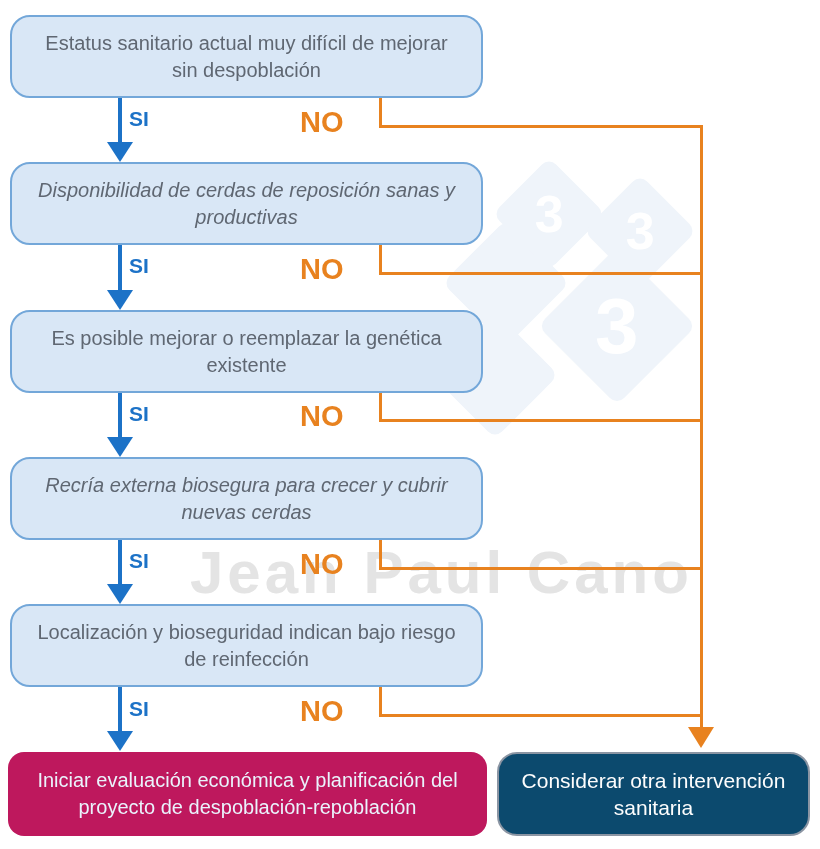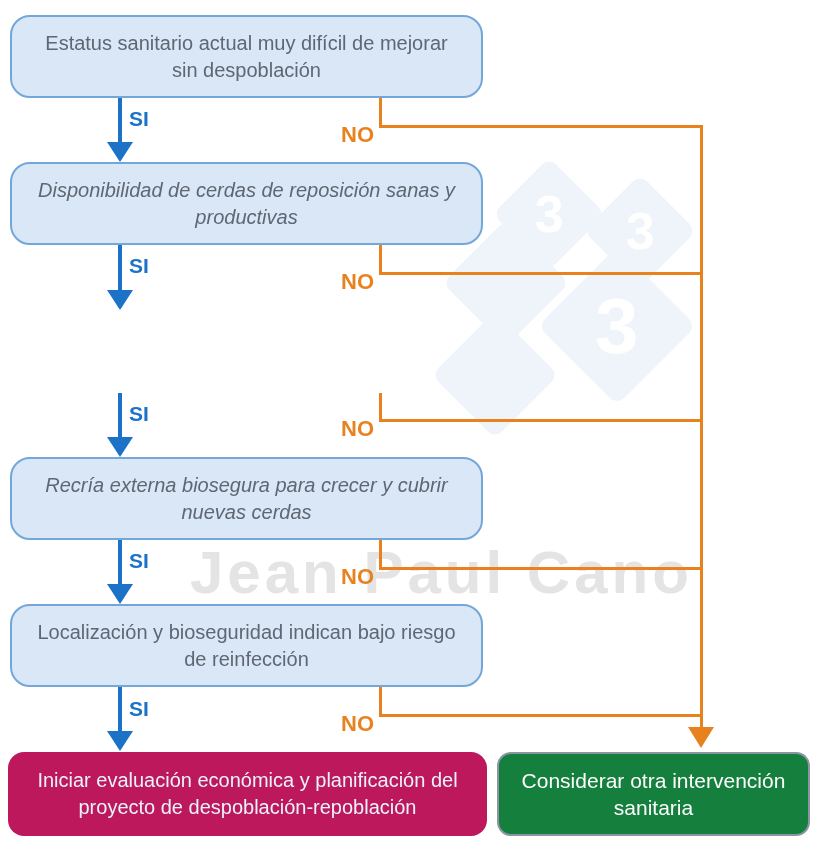--- a/index.html
+++ b/index.html
@@ -28,21 +28,21 @@
     padding:4px 18px;color:#5f6772;font-size:20px;line-height:1.32;z-index:3;
   }
   
   .yes-box{
     position:absolute;left:8px;top:752px;width:479px;height:84px;box-sizing:border-box;
     background:#be185d;border-radius:16px;display:flex;align-items:center;justify-content:center;
     text-align:center;color:#eaf3fc;font-size:20px;line-height:1.35;padding:4px 12px;z-index:3;
   }
   .no-box{
     position:absolute;left:497px;top:752px;width:313px;height:84px;box-sizing:border-box;
-    background:#15803d;border:2px solid #8b95a3;border-radius:14px;
+    background:#0c4a6e;border:2px solid #8b95a3;border-radius:20px;
     display:flex;align-items:center;justify-content:center;text-align:center;
     color:#fdfdfd;font-size:21px;line-height:1.3;padding:4px 14px;z-index:3;
   }
   
   .blue-line{position:absolute;left:118px;width:4px;background:#1c72c7;z-index:2;}
   .blue-head{
     position:absolute;left:107px;width:0;height:0;z-index:2;
     border-left:13px solid transparent;border-right:13px solid transparent;
     border-top:20px solid #1c72c7;
   }
@@ -50,22 +50,22 @@
   .org-h{position:absolute;height:3px;background:#e8821f;z-index:2;}
   .org-head{
     position:absolute;left:688px;top:727px;width:0;height:0;z-index:2;
     border-left:13px solid transparent;border-right:13px solid transparent;
     border-top:21px solid #e8821f;
   }
   .si-label{
     position:absolute;left:129px;color:#1c72c7;font-size:21px;font-weight:bold;z-index:2;
   }
   .no-label{
-    position:absolute;left:300px;width:74px;text-align:right;color:#e8821f;
-    font-size:22px;font-weight:bold;z-index:2;margin-top:16px;
+    position:absolute;left:300px;width:74px;text-align:left;color:#e8821f;
+    font-size:29px;font-weight:bold;z-index:2;
   }
 </style>
 </head>
 <body>
 
 <div id="canvas">
 
   <div class="wm">
     <div class="diamond" style="left:461px;top:238px;width:90px;height:90px;"></div>
     <div class="diamond" style="left:450px;top:330px;width:90px;height:90px;"></div>
@@ -77,20 +77,21 @@
     </div>
     <div class="diamond" style="left:561px;top:270px;width:112px;height:112px;">
       <span style="font-size:78px;">3</span>
     </div>
   </div>
 
   <div class="wm-text">Jean Paul Cano</div>
 
   <div class="dbox" style="top:15px;">Estatus sanitario actual muy difícil de mejorar sin despoblación</div>
   <div class="dbox" style="top:162px;font-style:italic;">Disponibilidad de cerdas de reposición sanas y productivas</div>
+  <div class="dbox" style="top:310px;">Es posible mejorar o reemplazar la genética existente</div>
   <div class="dbox" style="top:457px;font-style:italic;">Recría externa biosegura para crecer y cubrir nuevas cerdas</div>
   <div class="dbox" style="top:604px;">Localización y bioseguridad indican bajo riesgo de reinfección</div>
 
   <div class="blue-line" style="top:98px;height:46px;"></div>
   <div class="blue-head" style="top:142px;"></div>
   <div class="blue-line" style="top:245px;height:46px;"></div>
   <div class="blue-head" style="top:290px;"></div>
   <div class="blue-line" style="top:393px;height:46px;"></div>
   <div class="blue-head" style="top:437px;"></div>
   <div class="blue-line" style="top:540px;height:46px;"></div>

